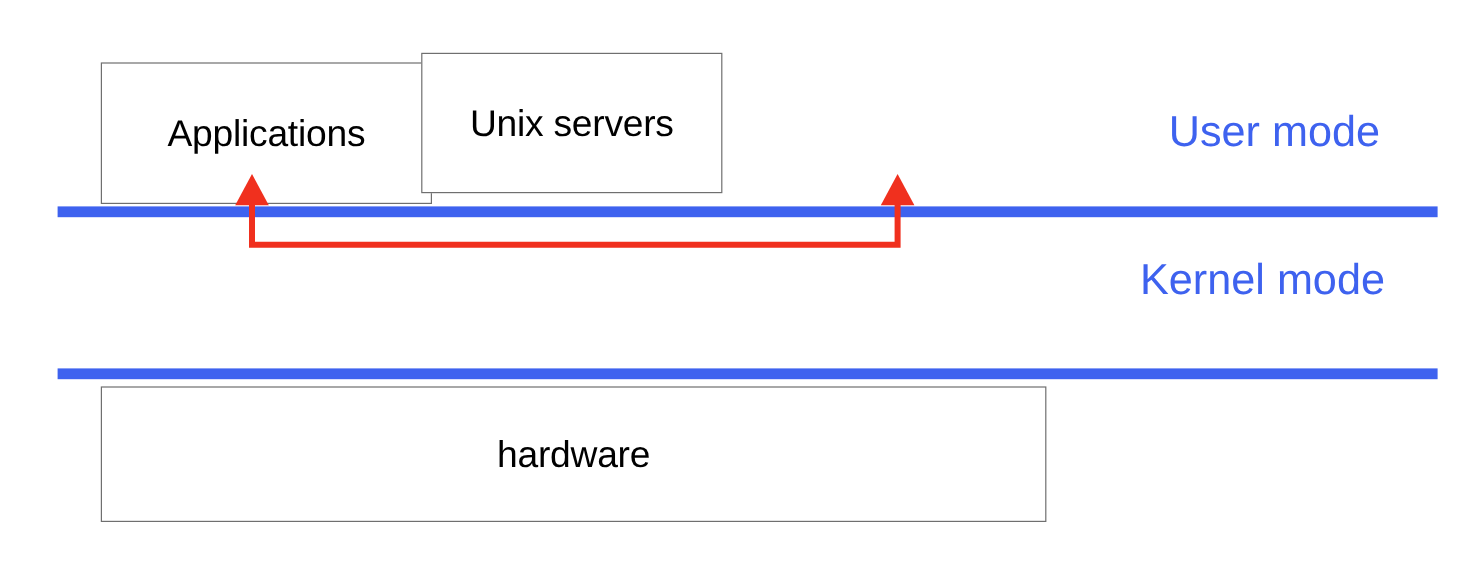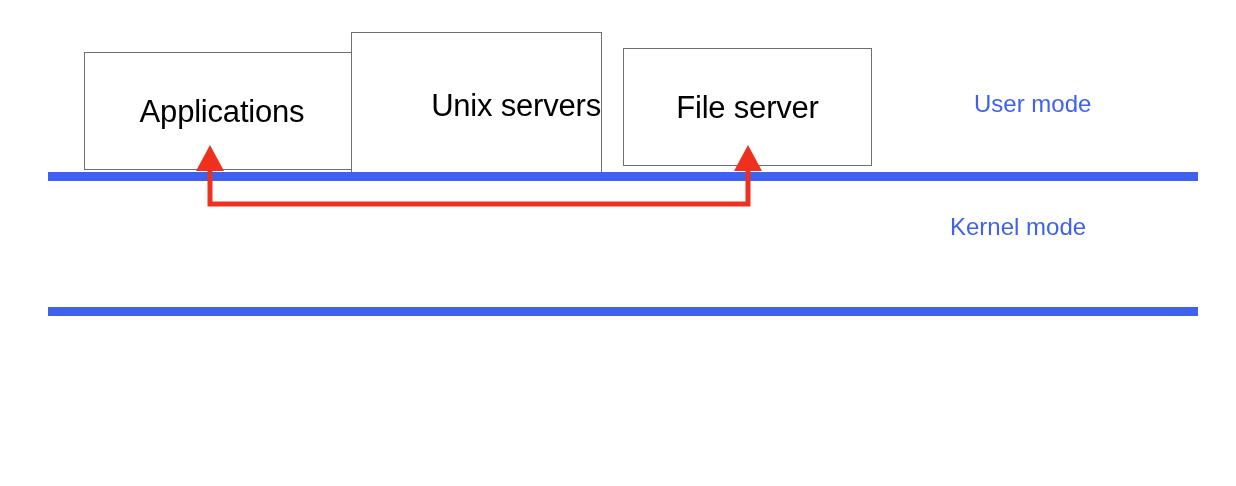--- a/index.html
+++ b/index.html
@@ -35,21 +35,21 @@
     font-size: 31px;
     line-height: 1;
     color: #000000;
     letter-spacing: -0.2px;
     white-space: nowrap;
     user-select: none;
   }
 
   
   #box-applications { left: 84px;  top: 52px;  width: 276px; height: 118px; }
-  #box-unix-servers { left: 351px; top: 32px;  width: 251px; height: 146px; justify-content: flex-end; }
+  #box-unix-servers { left: 351px; top: 44px;  width: 251px; height: 117px; }
   #box-file-server  { left: 623px; top: 48px;  width: 249px; height: 118px; }
 
   
   #box-kernel       { left: 84px;  top: 187px; width: 788px; height: 114px; }
   
   #box-hardware     { left: 84px;  top: 322px; width: 788px; height: 113px; }
 
   #box-kernel .box-label   { font-size: 31px; }
   #box-hardware .box-label { font-size: 31px; }
 
@@ -61,21 +61,21 @@
     height: 9px;
     background: #3e62ef;
   }
   #rule-user-kernel   { top: 172px; }
   #rule-kernel-hw     { top: 307px; }
 
   
   .mode-label {
     position: absolute;
     font-family: "Liberation Sans", sans-serif;
-    font-size: 24px;
+    font-size: 36px;
     line-height: 1;
     color: #3e62ef;
     white-space: nowrap;
     user-select: none;
   }
   #label-user-mode   { left: 974px; top: 92px; }
   #label-kernel-mode { left: 950px; top: 215px; }
 
   
   #ipc-arrow {
@@ -93,25 +93,25 @@
 <div id="canvas">
 
   <div class="box" id="box-applications">
     <span class="box-label">Applications</span>
   </div>
 
   <div class="box" id="box-unix-servers">
     <span class="box-label">Unix servers</span>
   </div>
 
-  <div class="box" id="box-file-server">
-    <span class="box-label">File server</span>
-  </div>
 
 
+  <div class="box" id="box-hardware">
+    <span class="box-label">hardware</span>
+  </div>
 
   <div class="mode-rule" id="rule-user-kernel"></div>
   <div class="mode-rule" id="rule-kernel-hw"></div>
 
   <div class="mode-label" id="label-user-mode">User mode</div>
   <div class="mode-label" id="label-kernel-mode">Kernel mode</div>
 
   <svg id="ipc-arrow" viewBox="0 0 1236 486">
 
     <path d="M 210 160 L 210 204 L 748 204 L 748 160" fill="none" stroke="#f0301e" stroke-width="5" stroke-linecap="butt" stroke-linejoin="miter"></path>

